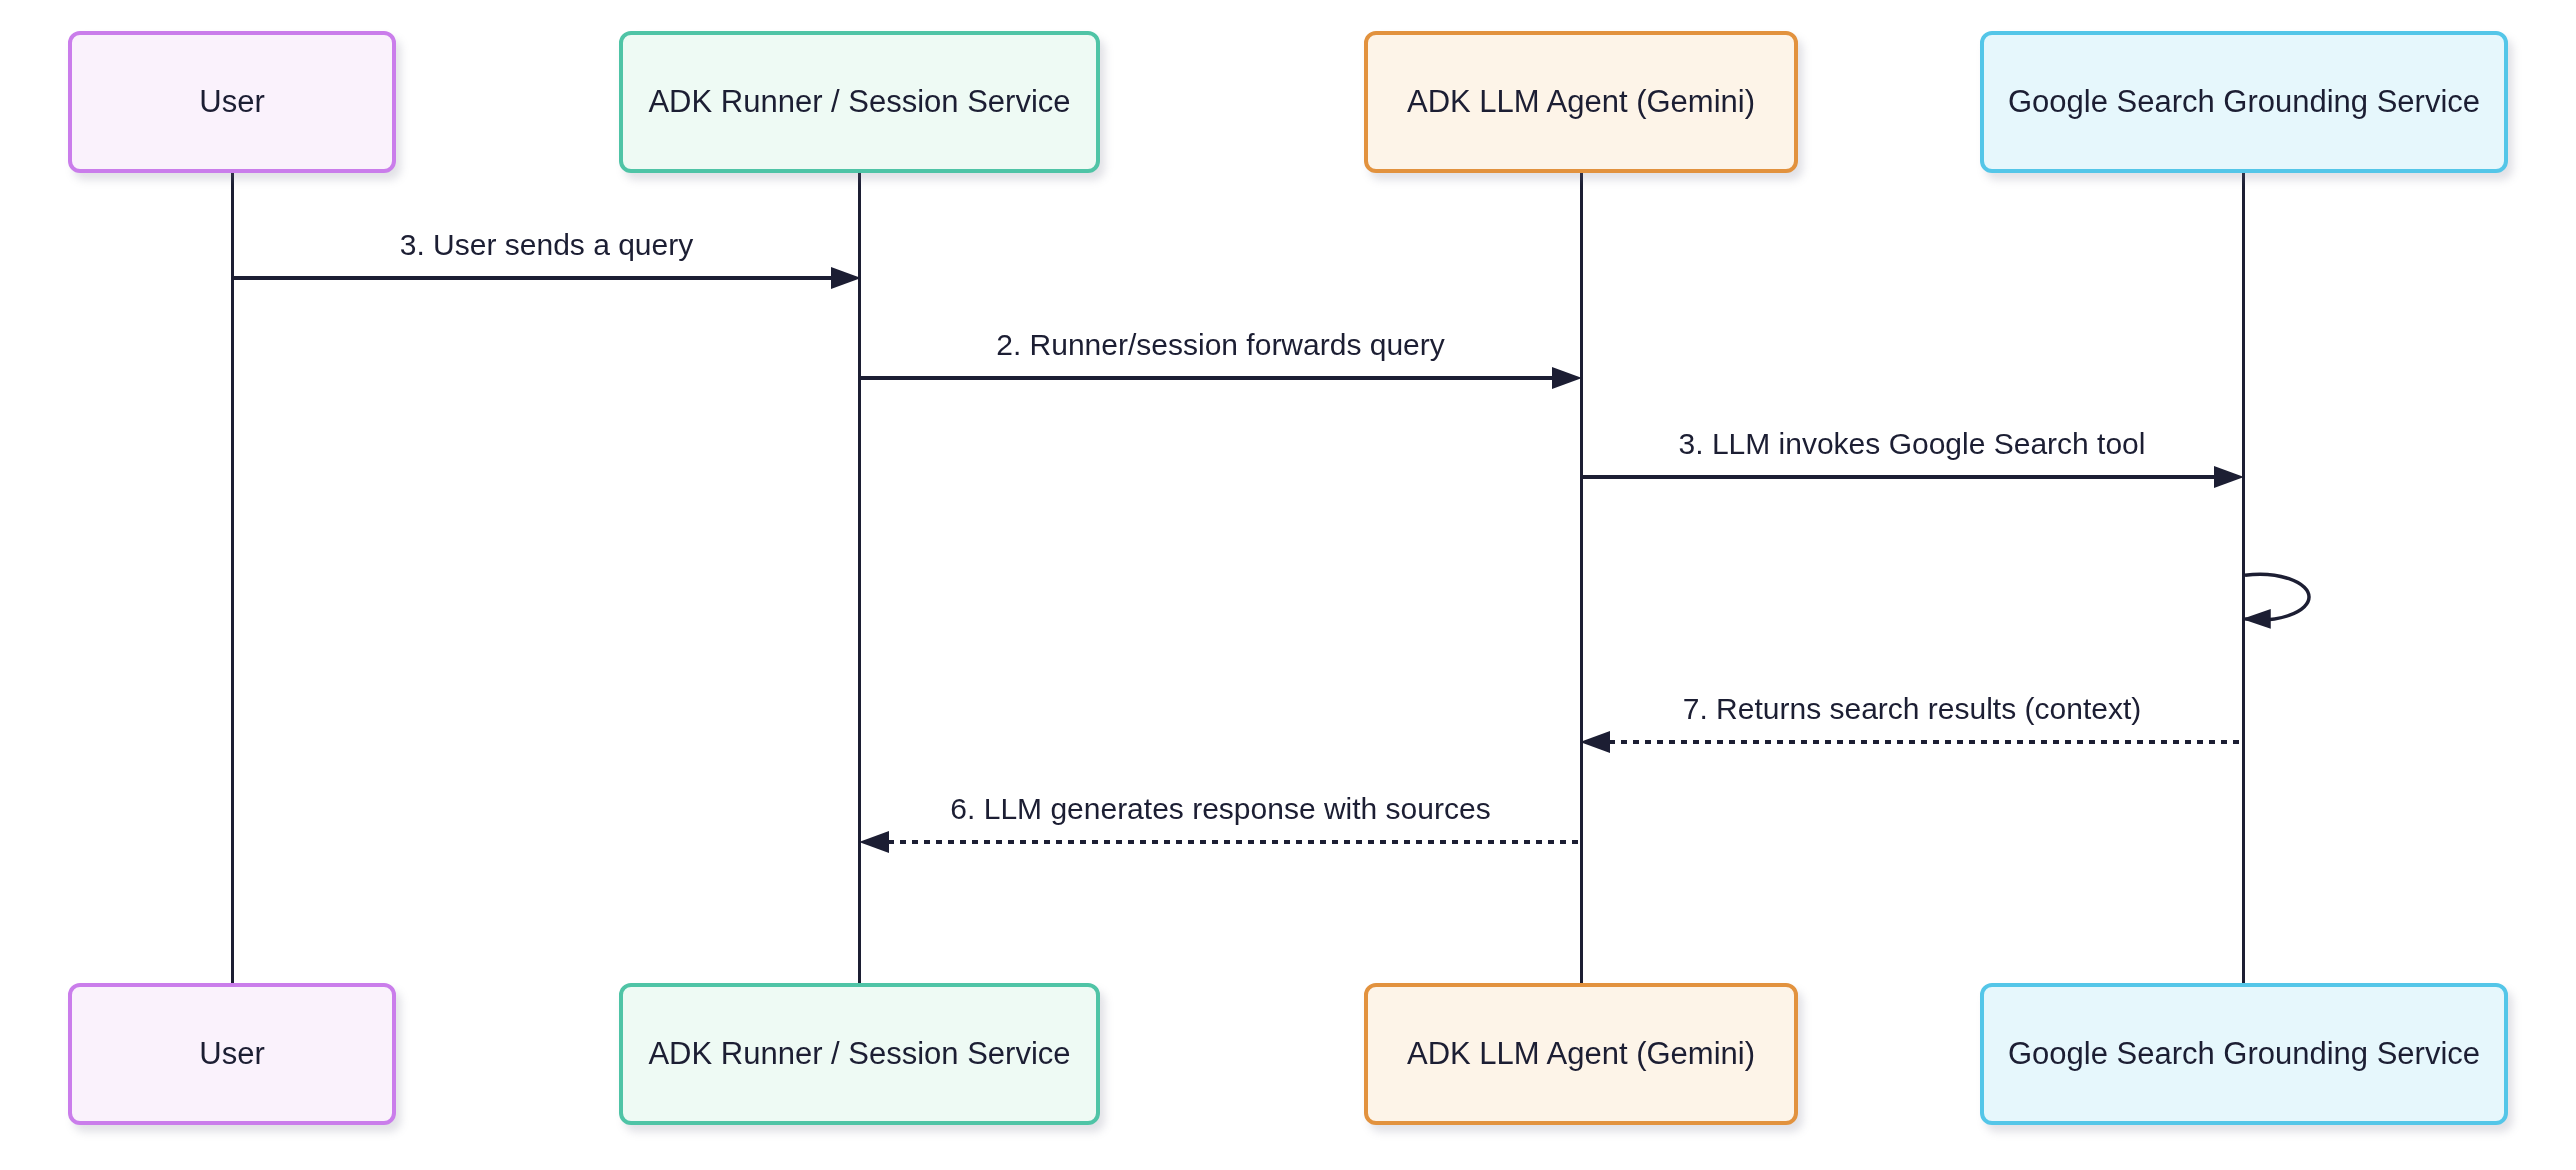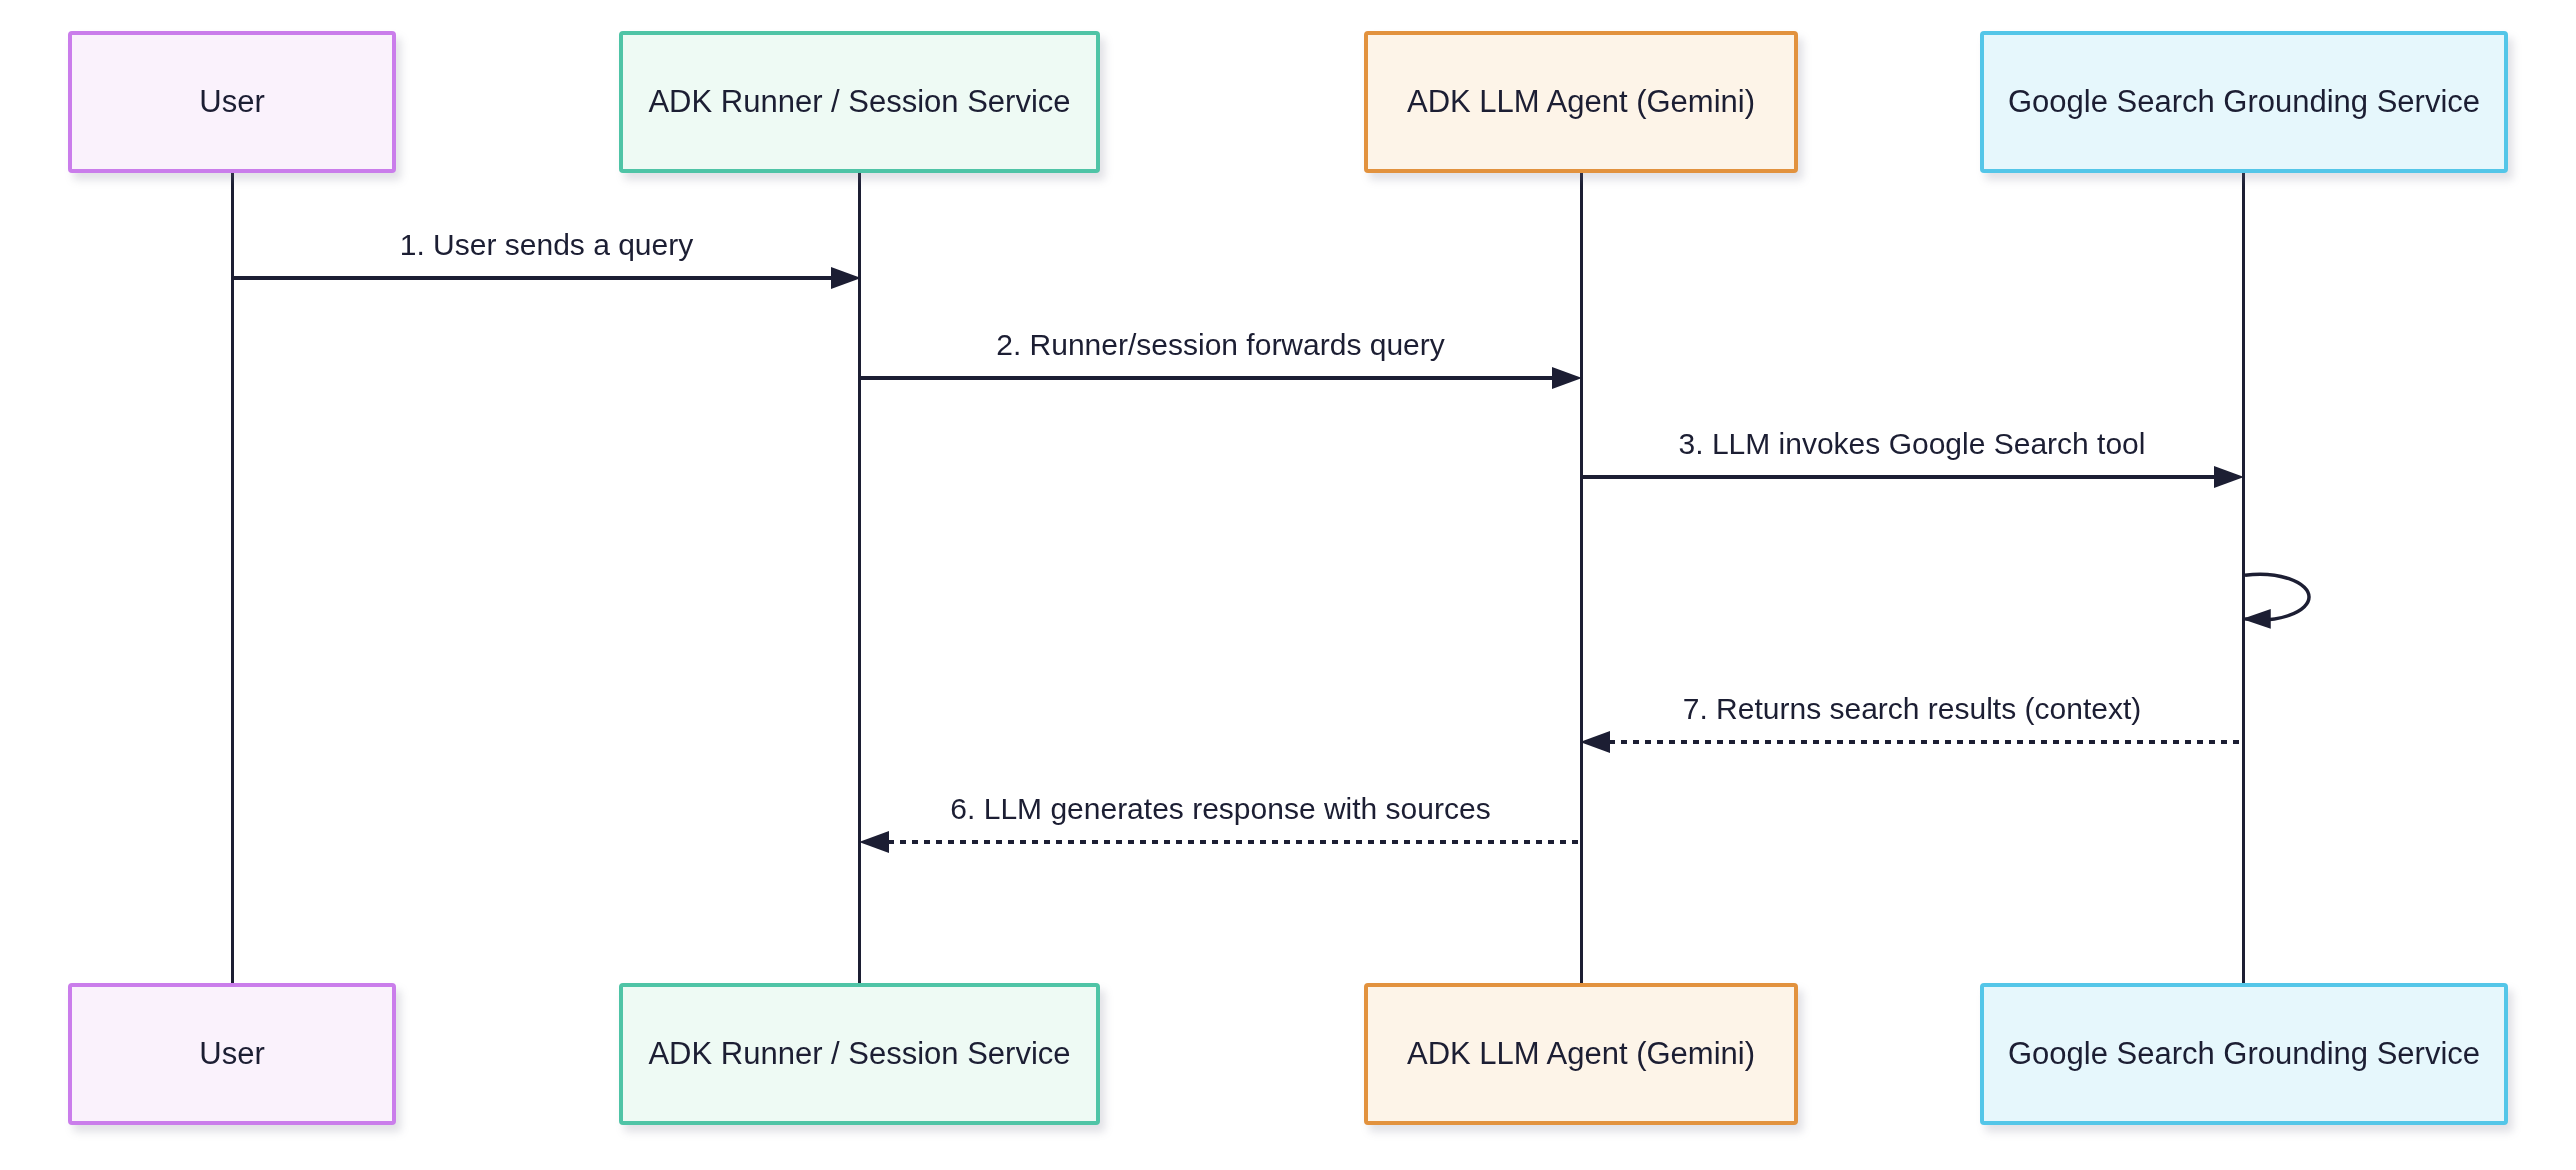--- a/index.html
+++ b/index.html
@@ -9,21 +9,21 @@
     height: 1171px;
     background: #ffffff;
     font-family: "Liberation Sans", sans-serif;
     overflow: hidden;
   }
   .actor {
     position: absolute;
     height: 142px;
     box-sizing: border-box;
     border: 4px solid #999;
-    border-radius: 4px;
+    border-radius: 12px;
     display: flex;
     align-items: center;
     justify-content: center;
     font-size: 31px;
     box-shadow: 5px 7px 9px rgba(120,120,140,0.22);
     white-space: nowrap;
   }
   .actor.top { top: 31px; }
   .actor.bottom { top: 983px; }
   .lifeline {
@@ -87,21 +87,21 @@
     <span>ADK Runner / Session Service</span>
   </div>
   <div class="actor bottom" style="left: 1364px; width: 434px; background: rgb(253, 244, 232); border-color: rgb(226, 146, 62);">
     <span>ADK LLM Agent (Gemini)</span>
   </div>
   <div class="actor bottom" style="left: 1980px; width: 528px; background: rgb(230, 247, 252); border-color: rgb(84, 198, 232);">
     <span>Google Search Grounding Service</span>
   </div>
 
   <div class="message" style="left: 233px; width: 627px; top: 216px;">
-    <div class="msg-label">1. User sends a query</div>
+    <div class="msg-label">3. User sends a query</div>
     <div class="msg-line" style="background: rgb(28, 30, 51); left: 0px; width: 619px;"></div>
     <div class="arrowhead right" style="border-left-color: rgb(28, 30, 51);"></div>
   </div>
   <div class="message" style="left: 860px; width: 721px; top: 316px;">
     <div class="msg-label">2. Runner/session forwards query</div>
     <div class="msg-line" style="background: rgb(28, 30, 51); left: 0px; width: 713px;"></div>
     <div class="arrowhead right" style="border-left-color: rgb(28, 30, 51);"></div>
   </div>
   <div class="message" style="left: 1581px; width: 662px; top: 415px;">
     <div class="msg-label">3. LLM invokes Google Search tool</div>

